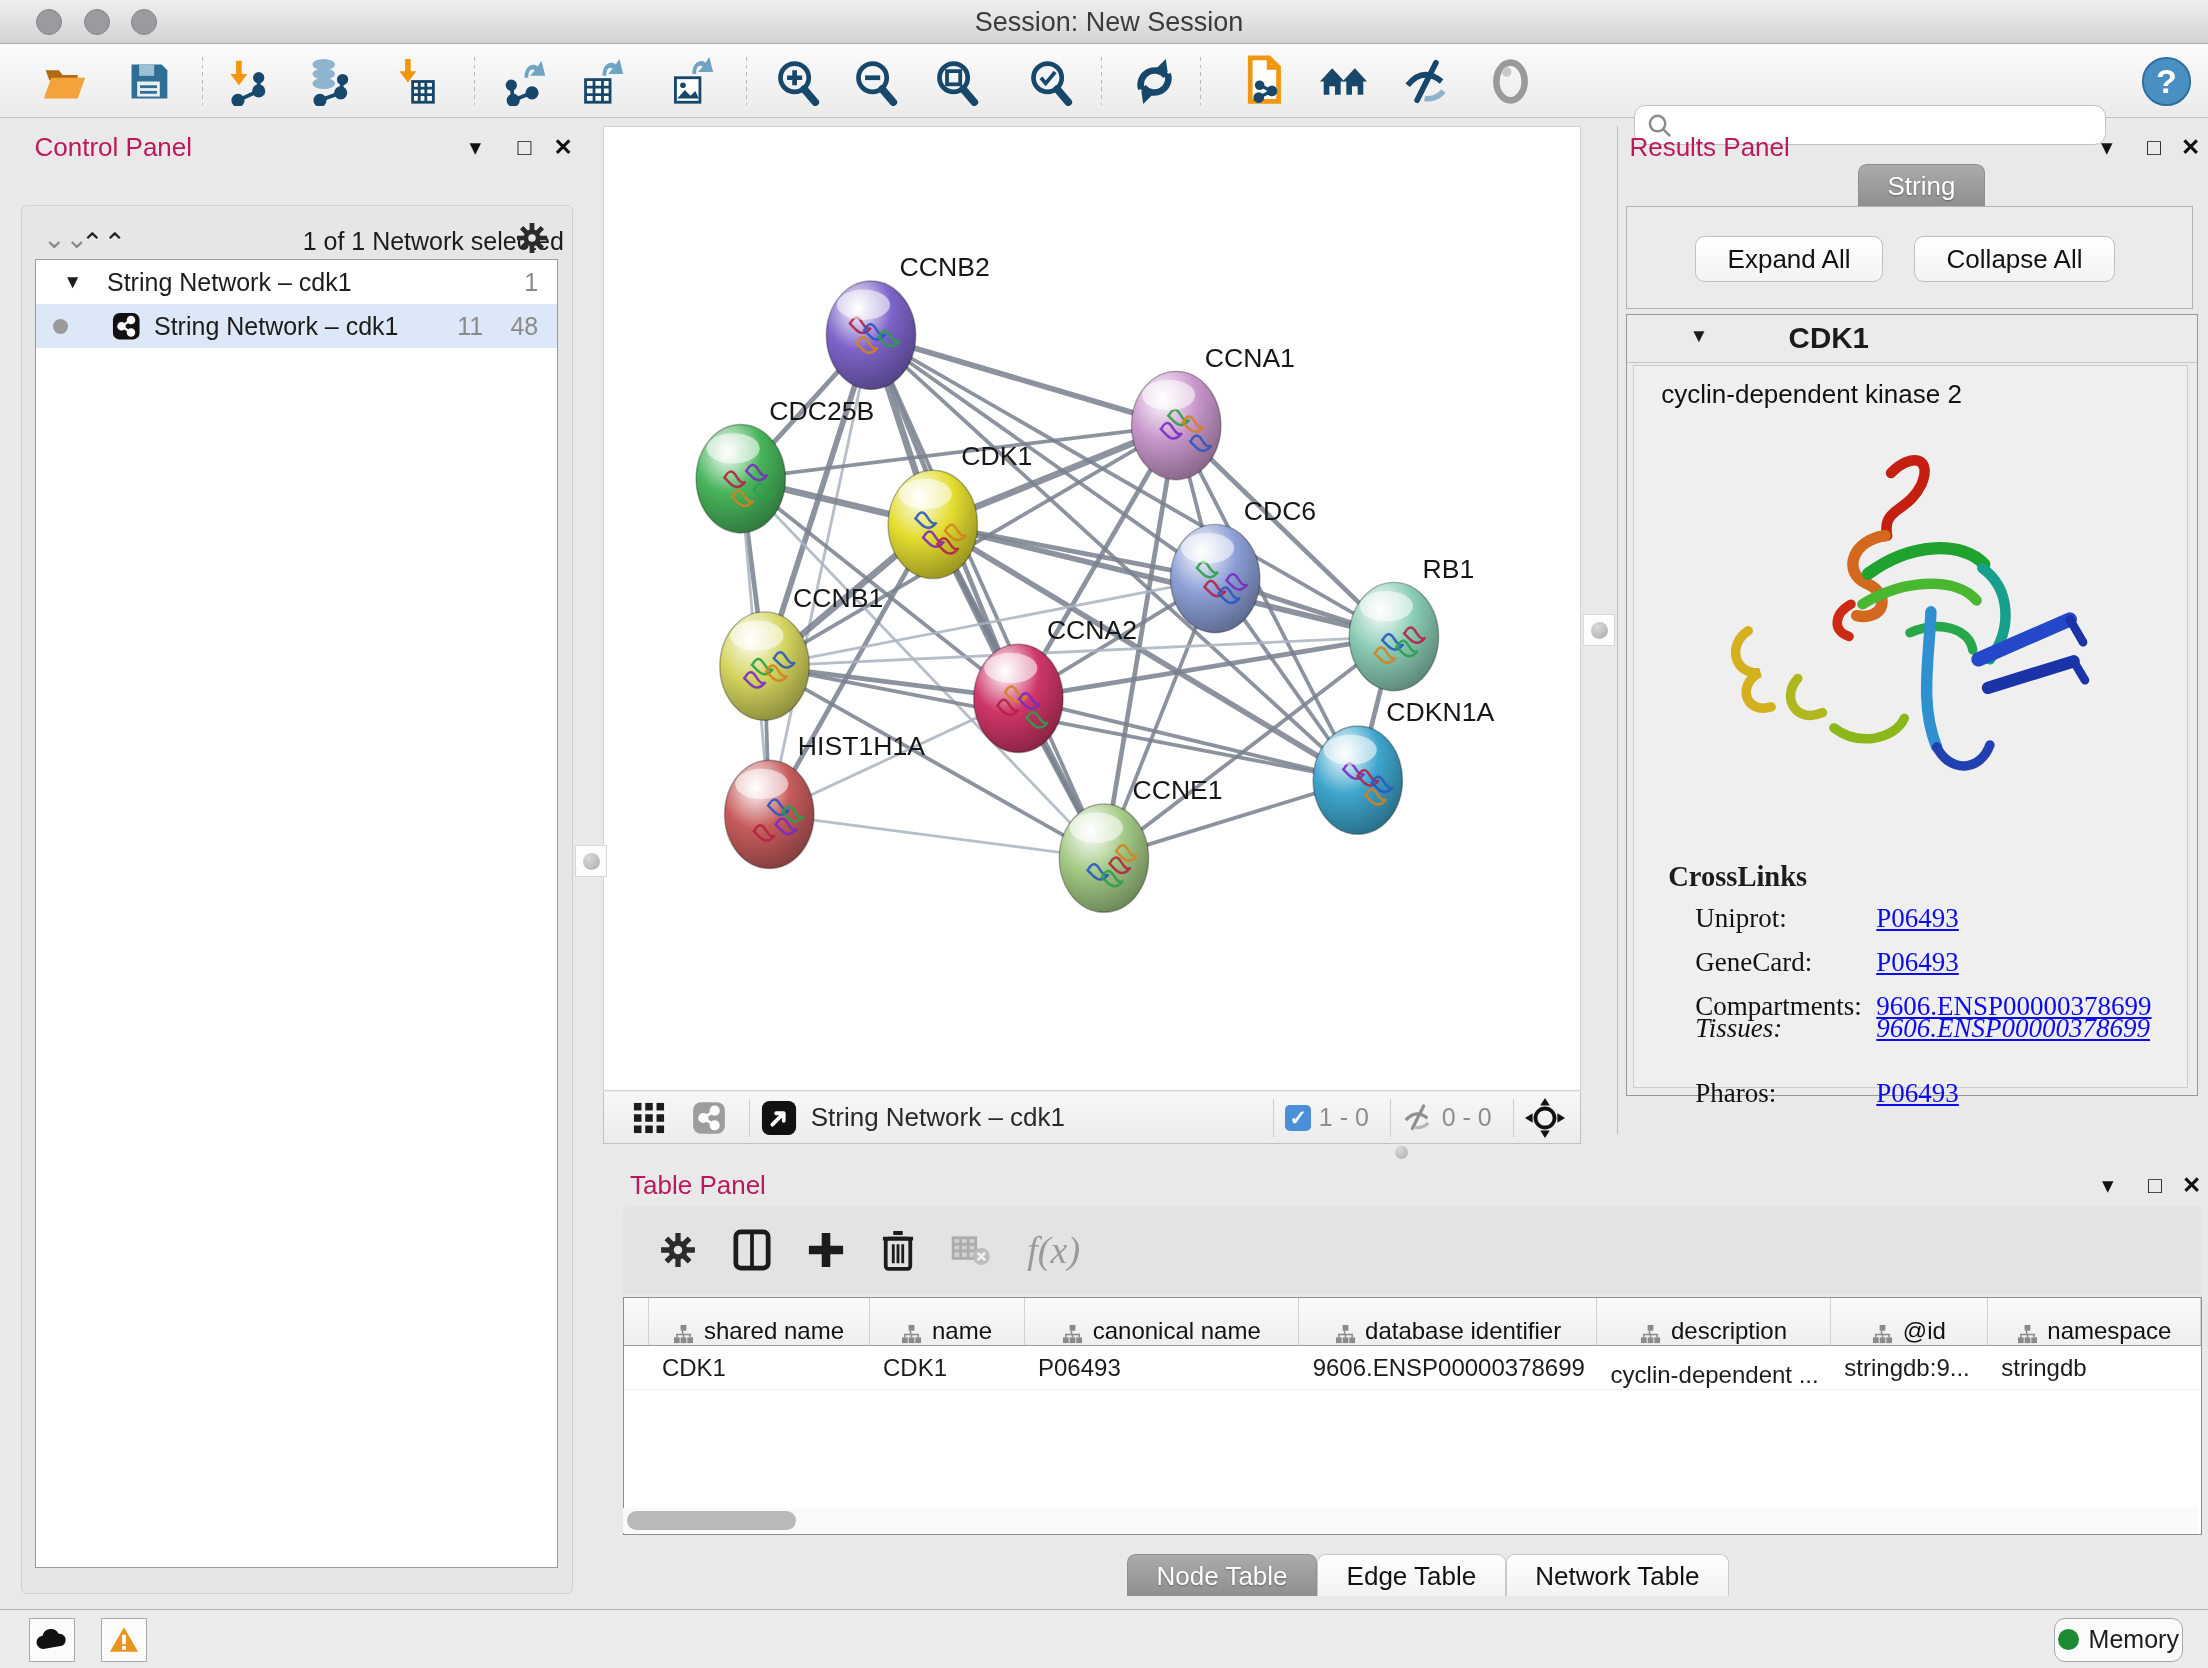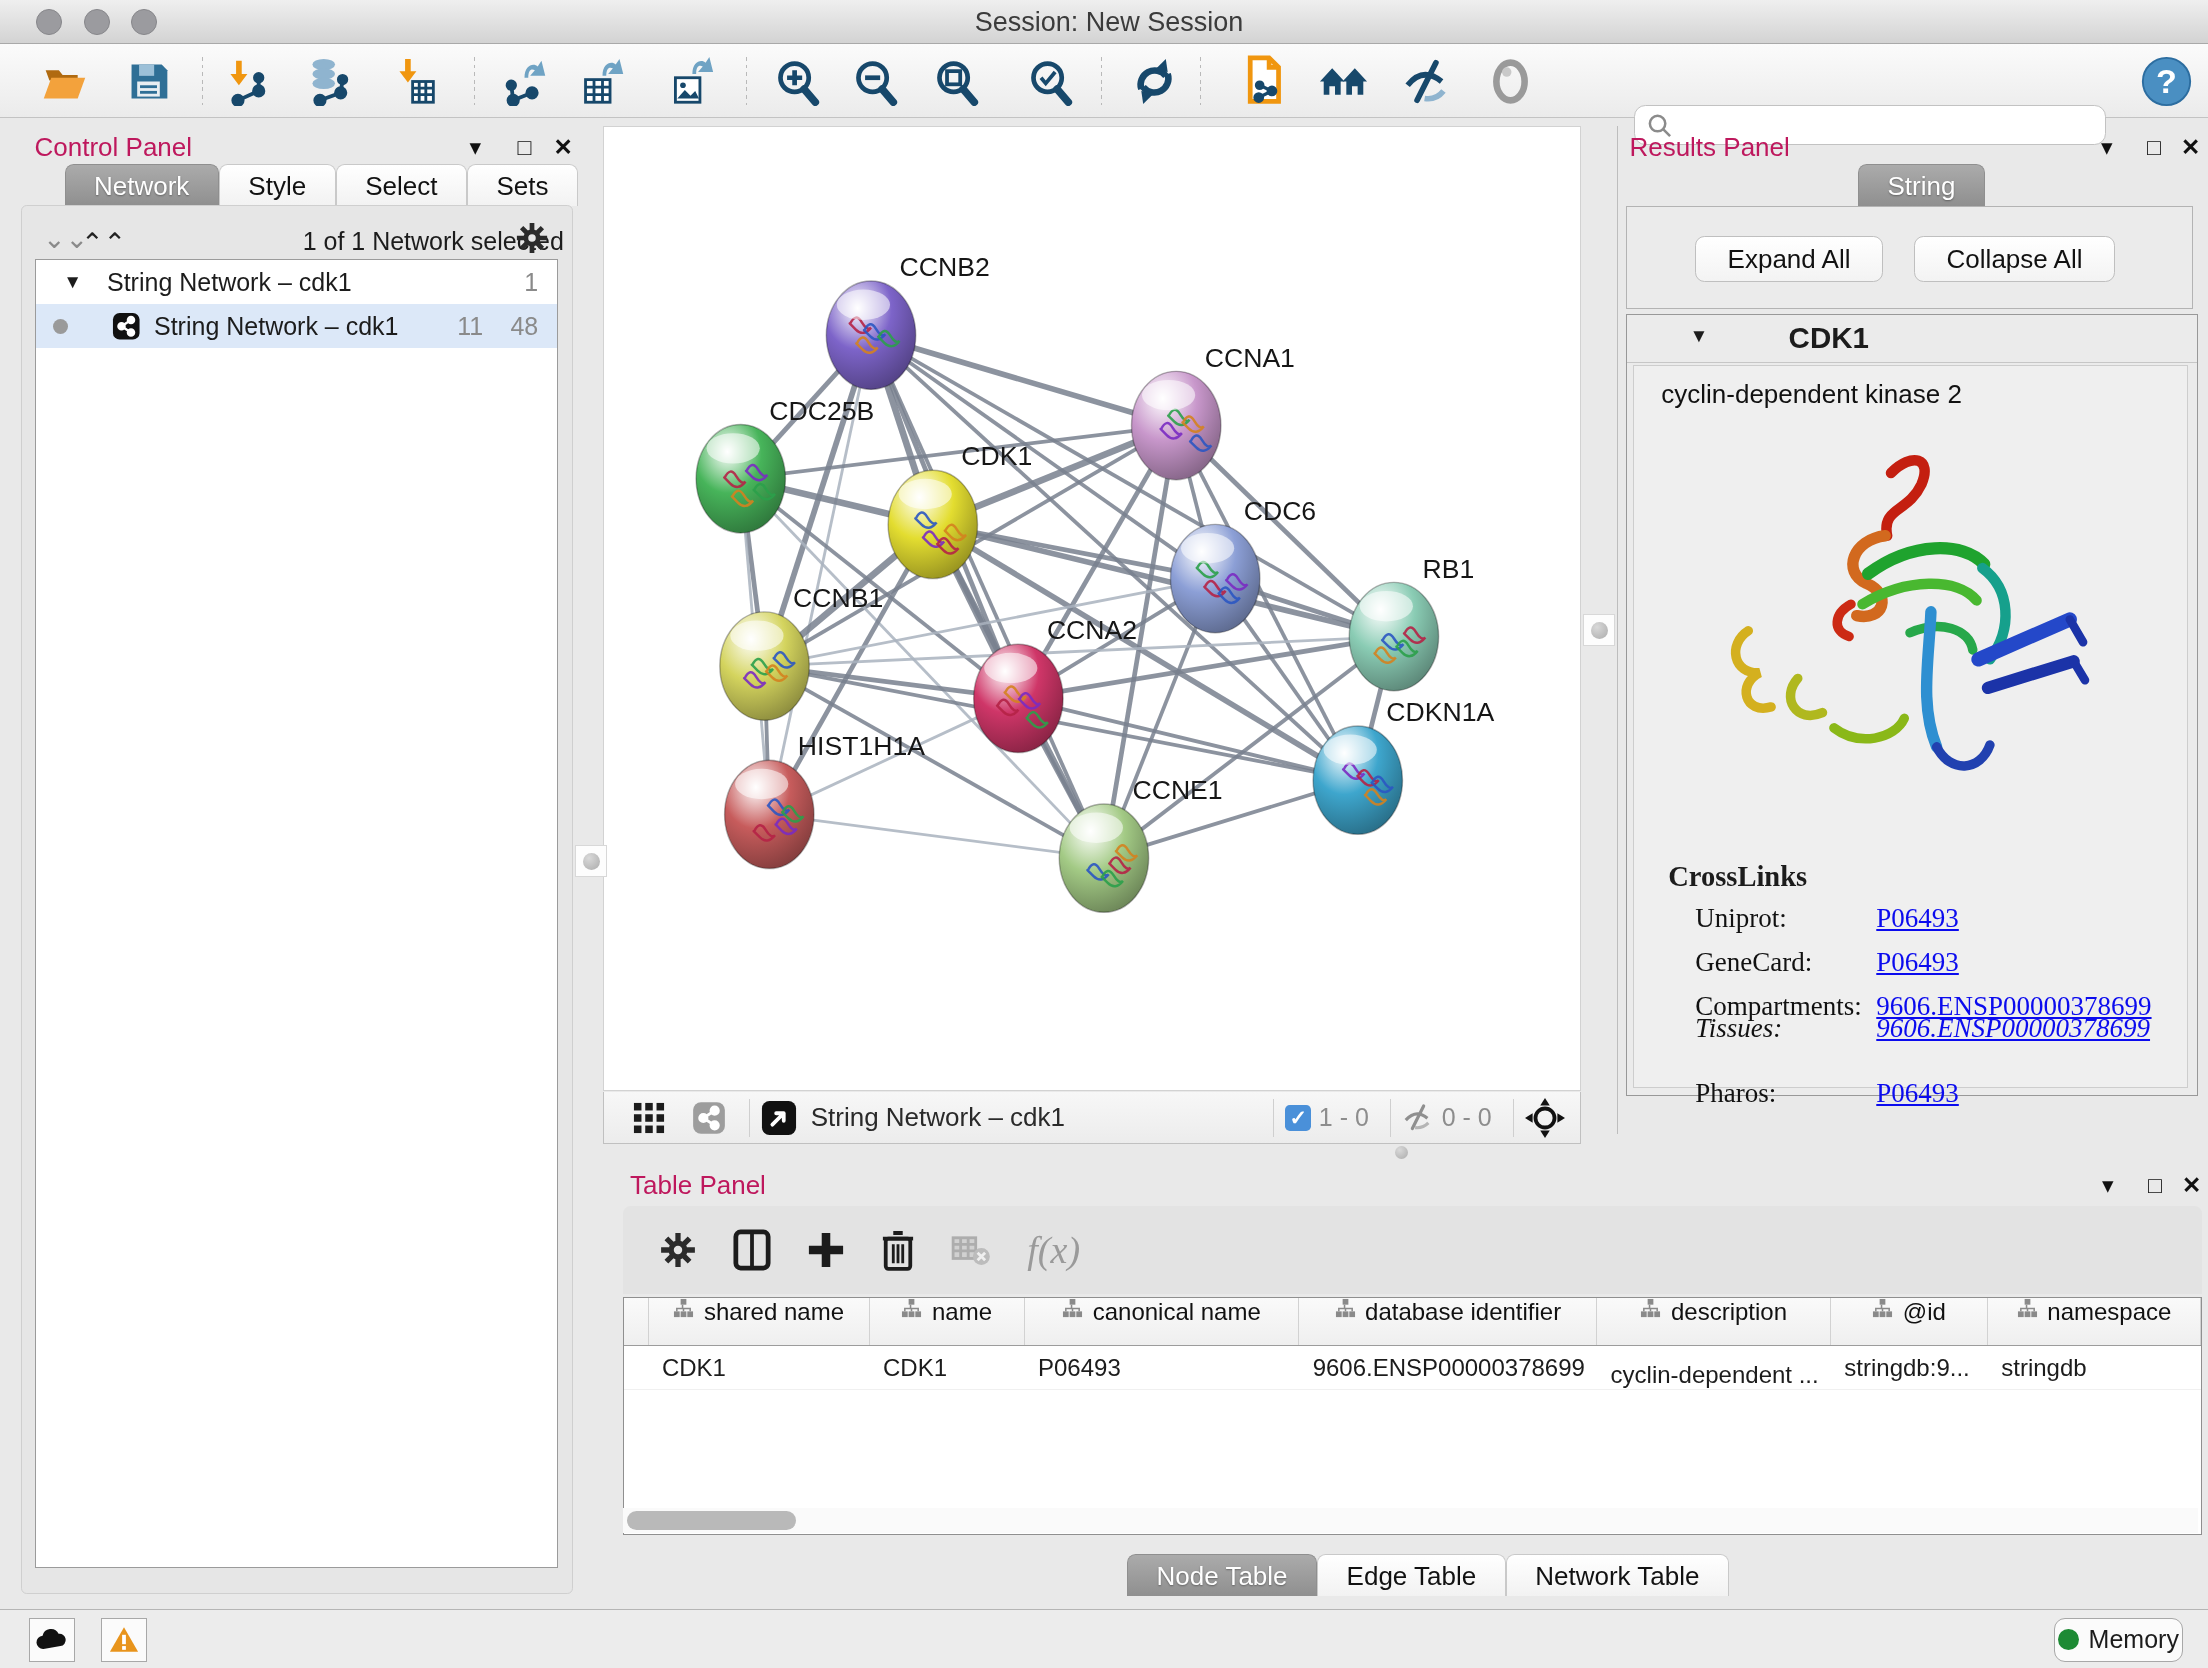--- a/index.html
+++ b/index.html
@@ -90,21 +90,21 @@
 
   
   #table-panel { left:609px; top:1166px; width:1600px; height:439px; }
   #tp-toolbar { position:absolute; left:14.3px; top:40px; width:1579px; height:88px;
     background:#e3e3e3; border-radius:7.6px 7.6px 0 0; display:flex; align-items:center; }
   .tp-ic { margin-left:36px; }
   #tp-table { position:absolute; left:14.3px; top:131px; width:1579px; height:238px;
     background:#fff; border:1.9px solid #8f8f8f; overflow:hidden; }
   #tp-header { display:flex; height:48px; background:linear-gradient(#fafafa,#efefef);
     border-bottom:1.9px solid #9c9c9c; }
-  .th { display:flex; align-items:flex-start; justify-content:center; gap:9.5px;
+  .th { display:flex; align-items:flex-end; justify-content:center; gap:9.5px;
     border-right:1px solid #d2d2d2; font-size:24px; color:#111; overflow:hidden; white-space:nowrap; }
   #tp-row { display:flex; height:44px; border-bottom:1px solid #f0f0f0; }
   .td { font-size:24px; padding:7.6px 0 0 13.3px; white-space:nowrap; overflow:hidden; }
   #tp-hscroll { position:absolute; left:14.3px; top:342px; width:1575px; height:25px; background:#fafafa; }
   #tp-thumb { position:absolute; left:3.8px; top:2.9px; width:169px; height:19px;
     background:#b9b9b9; border-radius:9.5px; }
   #tp-tabs { position:absolute; left:518px; top:388px; display:flex; }
 
   
   #statusbar { left:0; top:1609px; width:2208px; height:59px; background:#ececec;
@@ -297,26 +297,20 @@
         </svg>
     </div>
   </div>
 
   <div id="control-panel" class="abs">
     <span class="panel-title" style="position:absolute;left:25px;top:5.7px">Control Panel</span>
     <span class="panel-ctl" style="position:absolute;left:460px;top:7.6px">▾</span>
     <span class="panel-ctl" style="position:absolute;left:508px;top:7.6px">□</span>
     <span class="panel-ctl" style="position:absolute;left:544px;top:7.6px;font-weight:bold">✕</span>
 
-    <div id="cp-tabs">
-      <div class="tab sel">Network</div>
-      <div class="tab">Style</div>
-      <div class="tab">Select</div>
-      <div class="tab">Sets</div>
-    </div>
 
     <div id="cp-body">
       <div id="cp-subhead">
         <span style="position:absolute;left:21px;top:3.8px;color:#8a8a8a;font-size:27px">⌄⌄</span>
         <span style="position:absolute;left:59px;top:7.6px;color:#222;font-size:27px">⌃⌃</span>
         <span style="position:absolute;left:0;right:8px;text-align:right;top:7.6px;font-size:25px">1 of 1 Network selected</span>
         <span style="position:absolute;right:23px;top:1.9px">
           <svg width="34" height="34" viewBox="0 0 36 36">
               <g fill="#2b2b2b">
                 <circle cx="18" cy="18" r="9"></circle>

